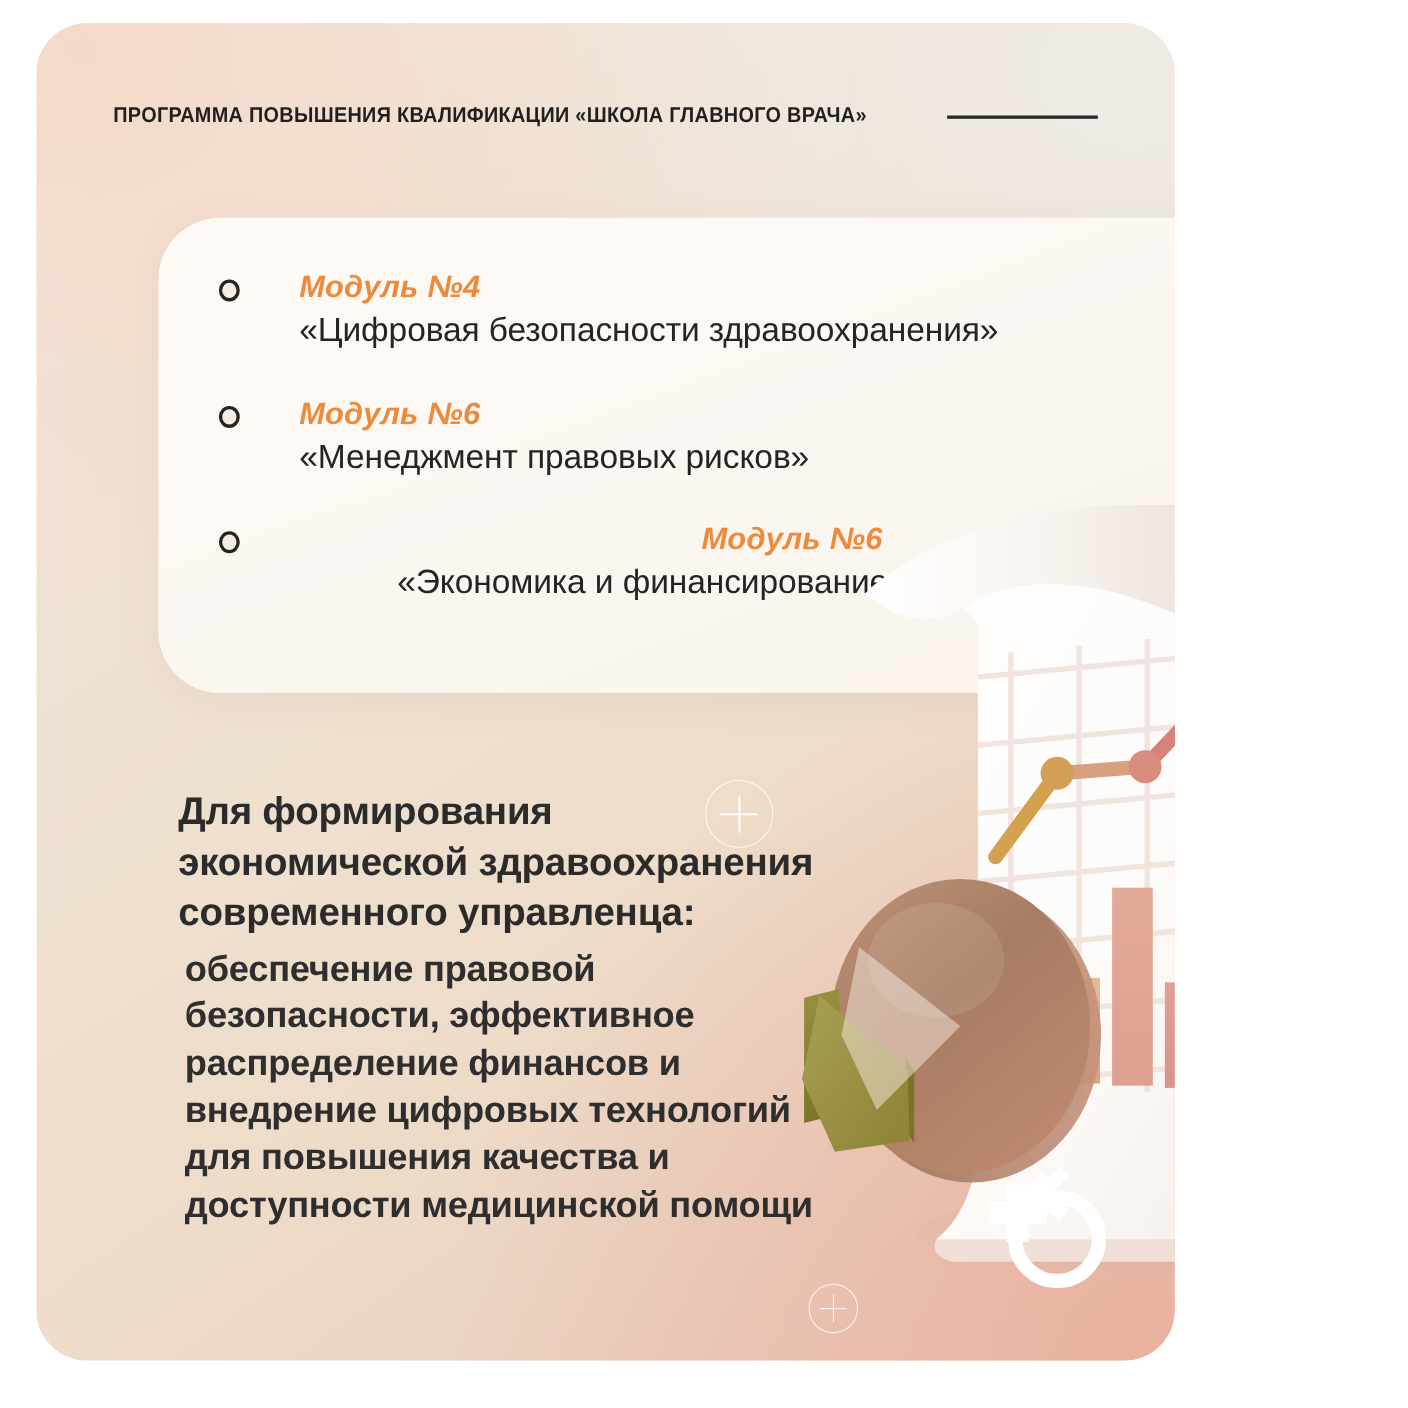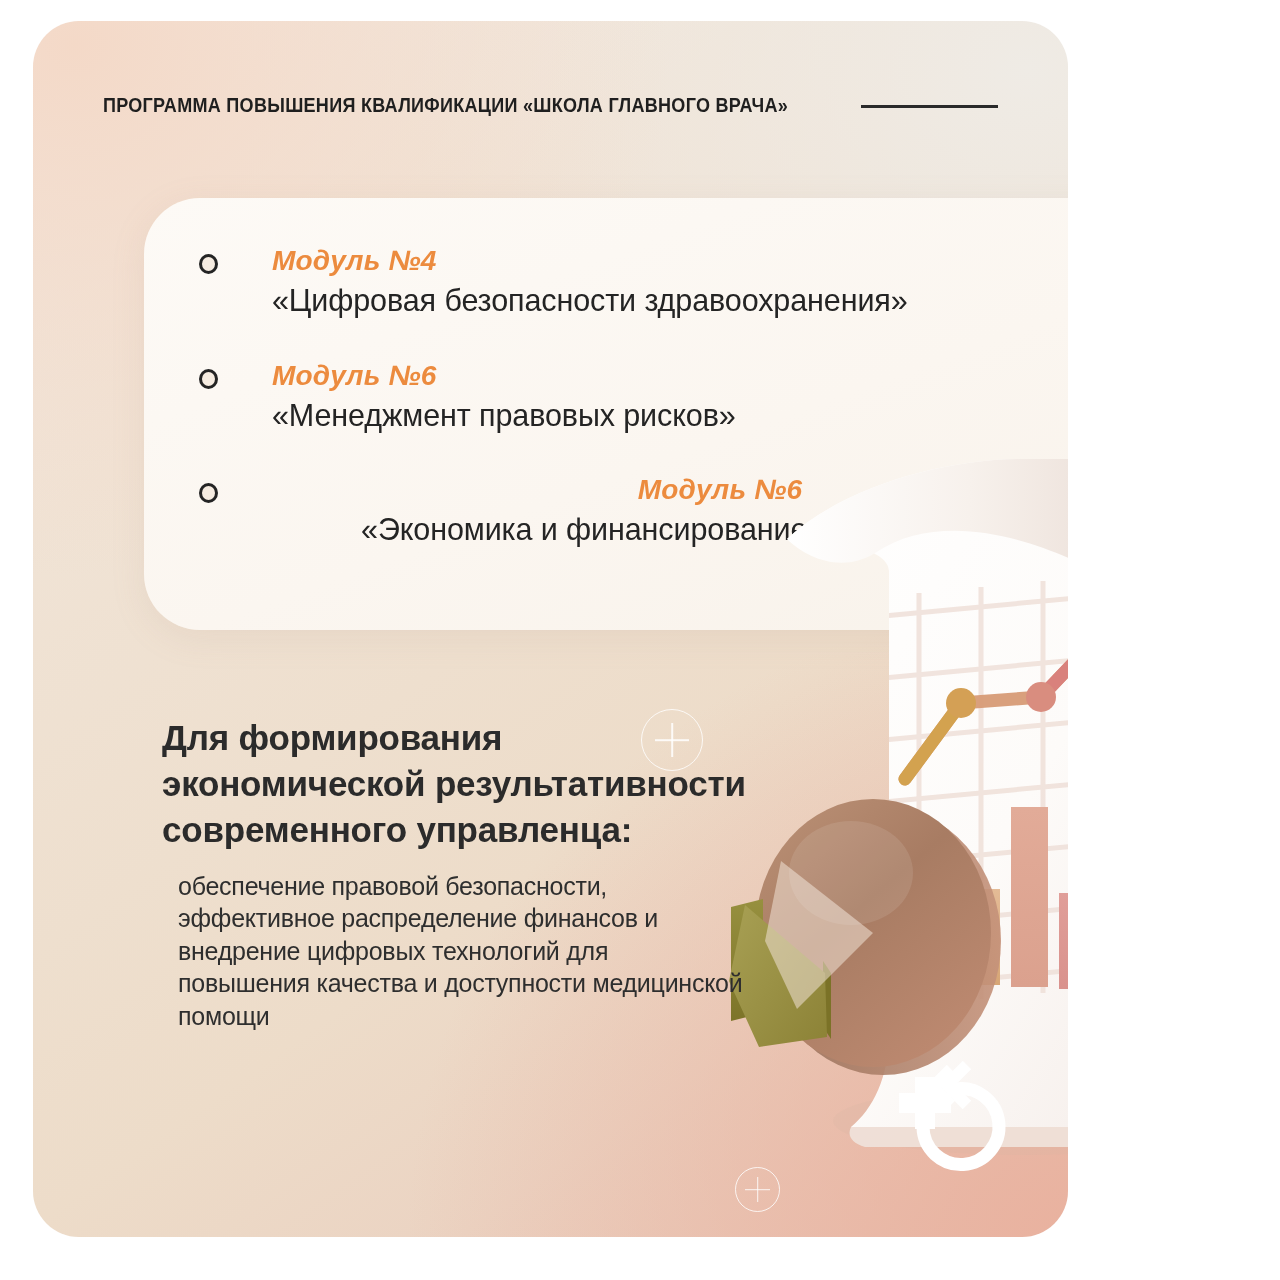--- a/index.html
+++ b/index.html
@@ -126,24 +126,24 @@
   }
   .body-lead {
     margin: 0;
     font-size: 35px;
     line-height: 1.32;
     font-weight: 700;
     color: #2b2b2b;
     letter-spacing: -0.2px;
   }
   .body-rest {
-    margin: 16px;
-    font-size: 25px;
+    margin: 6px;
+    font-size: 33px;
     line-height: 1.30;
-    font-weight: 400;
+    font-weight: 700;
     color: #2e2e2e;
     letter-spacing: -0.25px;
   }
 
   
   .crosshair {
     position: absolute;
     border-radius: 50%;
     border: 1.6px solid rgba(255,255,255,0.82);
     box-sizing: border-box;
@@ -342,21 +342,21 @@
 
       <path d="M102,552 L22,484 L6,560 L36,626 L104,616 Z" fill="url(#pieSlice)"></path>
 
       <path d="M150,512 L58,440 L42,520 L74,588 Z" fill="#f0e1d6" opacity="0.55"></path>
 
       <ellipse cx="128" cy="452" rx="62" ry="52" fill="#ffffff" opacity="0.10"></ellipse>
     </g>
   </svg>
 
   <div class="body-copy">
-    <p class="body-lead">Для формирования экономической результативности современного управленца:</p>
+    <p class="body-lead">Для формирования экономической здравоохранения современного управленца:</p>
     <p class="body-rest">обеспечение правовой безопасности, эффективное распределение финансов и внедрение цифровых технологий для повышения качества и доступности медицинской помощи</p>
   </div>
 
   <div class="crosshair" id="crosshair-a"></div>
   <div class="crosshair" id="crosshair-b"></div>
 
   <svg class="logo" viewBox="0 0 136 124">
 
     <path d="M46,72 A38,38 0 1 0 78,34" fill="none" stroke="#ffffff" stroke-width="13" stroke-linecap="butt"></path>
 

